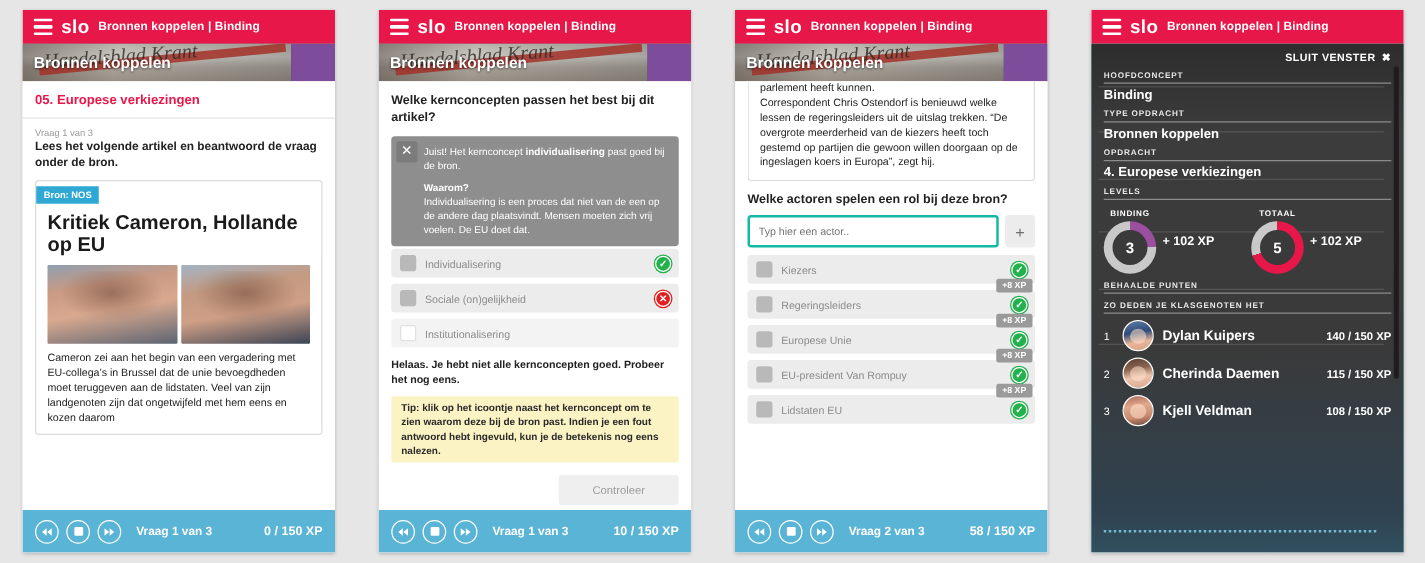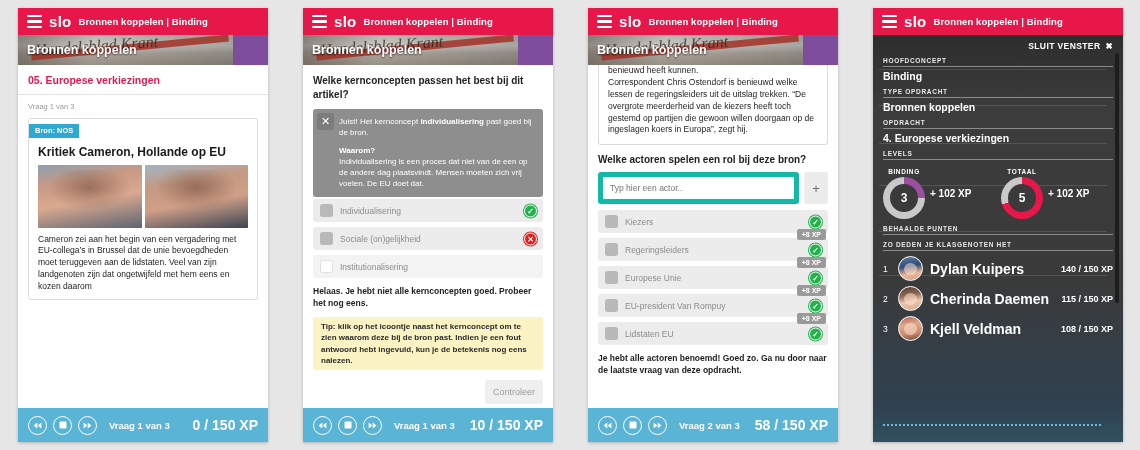--- a/index.html
+++ b/index.html
@@ -62,42 +62,42 @@
   .q-text { font-size:9.5px; font-weight:700; color:#222; line-height:1.32; padding-top:1px; }
   
   .source-card {
     margin-top:7px; border:1px solid #dcdcdc; border-radius:3px; background:#fff;
     padding:0 9px 6px 9px; position:relative;
   }
   .src-badge {
     display:inline-block; background:#2fa8d3; color:#fff; font-size:7.5px; font-weight:700;
     padding:2.5px 6px; margin-left:-9px; margin-top:0;
   }
-  .src-title { font-size:12px; font-weight:700; color:#1a1a1a; margin:7px 0 6px 0; }
+  .src-title { font-size:16px; font-weight:700; color:#1a1a1a; margin:7px 0 6px 0; }
   .photos { display:flex; gap:3px; height:63px; }
   .photo { flex:1; overflow:hidden; position:relative; border-radius:1px; }
   .p1 { background:linear-gradient(170deg,#8e9fb0 0%,#c99a84 28%,#d9a98f 55%,#5c6472 100%); }
   .p2 { background:linear-gradient(170deg,#a2b4c4 0%,#c49a82 30%,#cf9f86 58%,#3b4454 100%); }
   .photo::after {
     content:""; position:absolute; left:12%; top:8%; width:76%; height:62%;
     background:radial-gradient(ellipse at 50% 45%, rgba(90,55,40,.45) 0%, rgba(120,80,60,.1) 60%, transparent 75%);
   }
   .src-p { font-size:8.5px; color:#1d1d1d; line-height:1.4; margin-top:6px; }
   
   .footer {
     flex:0 0 34px; height:34px; background:#5ab4d6; display:flex; align-items:center;
     padding:0 10px; gap:6px; color:#fff;
   }
   .tbtn {
     width:19px; height:19px; border:1.6px solid #fff; border-radius:50%;
     display:flex; align-items:center; justify-content:center; flex:0 0 auto;
   }
   .tbtn svg { display:block; }
   .f-q { font-size:9.5px; font-weight:700; margin-left:6px; white-space:nowrap; }
-  .f-xp { font-size:14px; font-weight:700; margin-left:auto; white-space:nowrap; }
+  .f-xp { font-size:10px; font-weight:700; margin-left:auto; white-space:nowrap; }
   
   .head-q { font-size:10px; font-weight:700; color:#222; line-height:1.35; padding:9px 0 0 0; }
   .opt-wrap { margin-top:8px; }
   .opt {
     position:relative; display:flex; align-items:center; gap:7px;
     background:#ececec; border-radius:3px; padding:5px 7px; margin-bottom:5px; min-height:22px;
   }
   .opt.light { background:#f3f3f3; }
   .cb { width:13px; height:13px; border-radius:2.5px; background:#b9b9b9; flex:0 0 auto; }
   .cb.empty { background:#fff; border:1px solid #e0e0e0; }
@@ -115,29 +115,29 @@
   .tip-close {
     position:absolute; left:4px; top:4px; width:17px; height:17px;
     background:#7c7c7c; border-radius:2px; display:flex; align-items:center;
     justify-content:center; font-size:11px; line-height:1; color:#fff;
   }
   .feedback { font-size:8.5px; font-weight:700; color:#222; line-height:1.4; margin:8px 0 7px 0; }
   .tipbox { background:#fbf3c4; border-radius:2px; padding:4px 8px; font-size:8px;
             color:#2a2a2a; line-height:1.42; font-weight:700; }
   .check-row { display:flex; justify-content:flex-end; margin-top:10px; }
   .check-btn { background:#efefef; color:#9c9c9c; font-size:9px; border-radius:3px;
-               padding:7px 8px; border:none; }
+               padding:7px 27px; border:none; }
   
   .art-card { border:1px solid #dcdcdc; border-top:none; border-radius:0 0 3px 3px;
               padding:0 9px 8px 9px; background:#fff; margin-top:-6px; }
   .art-cut { font-size:8.5px; color:#1d1d1d; line-height:1.4; margin-top:6px; }
   .art-h { font-size:8.5px; font-weight:700; color:#111; margin-top:7px; }
   .actor-q { font-size:10px; font-weight:700; color:#222; margin:9px 0 7px 0; }
   .actor-input-row { display:flex; gap:5px; align-items:stretch; }
-  .actor-input { flex:1; border:5px solid #14b8a6; border-radius:3px; background:#fff;
+  .actor-input { flex:1; border:2px solid #14b8a6; border-radius:3px; background:#fff;
                  font-size:8.5px; color:#9e9e9e; padding:6px 7px; font-family:inherit; }
   .plus-btn { width:24px; background:#ececec; border:none; border-radius:3px; color:#6e6e6e;
               font-size:13px; line-height:1; }
   .xpchip { position:absolute; right:2px; top:-9px; background:#9a9a9a; color:#fff;
             font-size:7px; font-weight:700; padding:2px 5px; border-radius:2px; z-index:3; }
   .done-txt { font-size:8.5px; font-weight:700; color:#1d1d1d; line-height:1.4; margin-top:8px; }
   
   .overlay { position:absolute; inset:27px 0 0 0; background:#0f766e; color:#fff;
              overflow:hidden; z-index:5; }
   .ov-bg { position:absolute; inset:0;
@@ -165,21 +165,21 @@
   .ring-xp { font-size:10px; font-weight:700; white-space:nowrap; }
   .pts { font-size:11px; font-weight:700; margin-top:3px; }
   .lb-row { display:flex; align-items:center; gap:7px; margin-top:5px; }
   .lb-rank { font-size:8.5px; width:8px; }
   .av { width:25px; height:25px; border-radius:50%; flex:0 0 auto; border:1.5px solid #fff; overflow:hidden; position:relative; }
   .av1 { background:linear-gradient(170deg,#5f7fa8 0%,#2f4a78 40%,#e8b79a 70%,#d79d80 100%); }
   .av2 { background:linear-gradient(170deg,#5c3f33 0%,#8a6450 35%,#ecc3ab 62%,#d9a98f 100%); }
   .av3 { background:linear-gradient(170deg,#b06a5a 0%,#e0a98c 35%,#c98a6e 70%,#6b4a3c 100%); }
   .av::after { content:""; position:absolute; left:22%; top:28%; width:56%; height:52%;
                border-radius:50%; background:rgba(255,225,205,.55); }
-  .lb-name { font-size:14px; font-weight:700; }
+  .lb-name { font-size:11px; font-weight:700; }
   .lb-xp { font-size:9px; font-weight:700; margin-left:auto; }
   .ov-scroll { position:absolute; right:4px; top:18px; width:4px; height:250px;
                background:#1d1d1d; border-radius:2px; z-index:3; }
 </style>
 </head>
 <body>
 
 <div class="stage">
 
   <div class="panel">
@@ -195,20 +195,21 @@
       </div>
       <div class="banner">
         <div class="banner-img"></div>
         <div class="banner-purple"></div>
         <div class="banner-txt">Bronnen koppelen</div>
       </div>
       <div class="body">
         <div class="section-title">05. Europese verkiezingen</div>
         <div class="scrollinner">
           <div class="q-count">Vraag 1 van 3</div>
+          <div class="q-text">Lees het volgende artikel en beantwoord de vraag onder de bron.</div>
           <div class="source-card">
             <span class="src-badge">Bron: NOS</span>
             <div class="src-title">Kritiek Cameron, Hollande op EU</div>
             <div class="photos">
               <div class="photo p1"></div>
               <div class="photo p2"></div>
             </div>
             <div class="src-p">Cameron zei aan het begin van een vergadering met EU-collega’s in Brussel dat de unie bevoegdheden moet teruggeven aan de lidstaten. Veel van zijn landgenoten zijn dat ongetwijfeld met hem eens en kozen daarom</div>
           </div>
         </div>
@@ -322,21 +323,21 @@
         <span class="topbar-title">Bronnen koppelen | Binding</span>
       </div>
       <div class="banner">
         <div class="banner-img"></div>
         <div class="banner-purple"></div>
         <div class="banner-txt">Bronnen koppelen</div>
       </div>
       <div class="body">
         <div class="scrollinner">
           <div class="art-card">
-            <div class="art-cut">benieuwd heeft kunnen.</div>
+            <div class="art-cut">parlement heeft kunnen.</div>
             <div class="art-cut" style="margin-top:0">Correspondent Chris Ostendorf is benieuwd welke lessen de regeringsleiders uit de uitslag trekken. “De overgrote meerderheid van de kiezers heeft toch gestemd op partijen die gewoon willen doorgaan op de ingeslagen koers in Europa”, zegt hij.</div>
           </div>
           <div class="actor-q">Welke actoren spelen een rol bij deze bron?</div>
           <div class="actor-input-row">
             <input class="actor-input" placeholder="Typ hier een actor.." style="">
             <button class="plus-btn">+</button>
           </div>
           <div class="opt-wrap" style="margin-top:6px">
             <div class="opt">
               <span class="cb"></span>
@@ -361,21 +362,20 @@
               <span class="opt-label">EU-president Van Rompuy</span>
               <span class="mark ok">✓</span>
             </div>
             <div class="opt">
               <span class="xpchip">+8 XP</span>
               <span class="cb"></span>
               <span class="opt-label">Lidstaten EU</span>
               <span class="mark ok">✓</span>
             </div>
           </div>
-          <div class="done-txt">Je hebt alle actoren benoemd! Goed zo. Ga nu door naar de laatste vraag van deze opdracht.</div>
         </div>
       </div>
       <div class="footer">
         <span class="tbtn">
             <svg width="9" height="7" viewBox="0 0 9 7">
               <path d="M4.3 0.5v6L0.6 3.5z" fill="#fff"></path>
               <path d="M8.4 0.5v6L4.7 3.5z" fill="#fff"></path>
             </svg>
           </span>
         <span class="tbtn">

